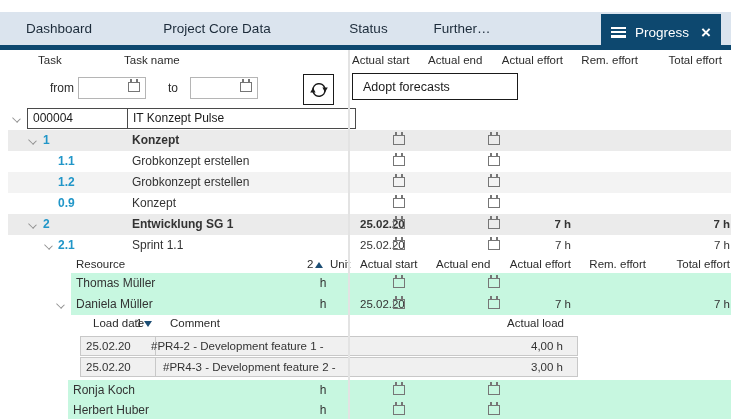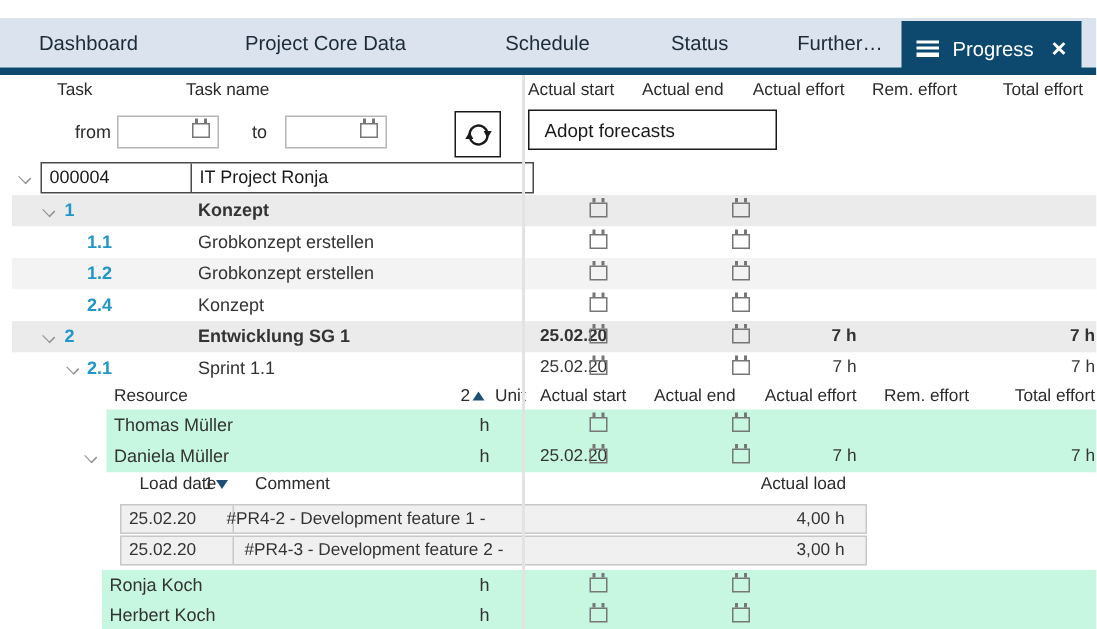--- a/index.html
+++ b/index.html
@@ -71,21 +71,20 @@
   .bottomline { position:absolute; left:55px; top:414px; width:676px; height:1px; background:#dcdcdc; }
 </style>
 </head>
 <body>
 
 <div id="app">
 
   <div class="tabbar">
     <div class="tab" style="width:118px">Dashboard</div>
     <div class="tab" style="width:198px">Project Core Data</div>
-    <div class="tab" style="width:98px">Schedule</div>
     <div class="tab" style="width:105px">Status</div>
     <div class="tab" style="width:82px">Further…</div>
   </div>
   <div class="navybar"></div>
   <div class="tab-active">
     <div class="hamburger">
         <div></div>
         <div></div>
         <div></div>
       </div>
@@ -118,21 +117,21 @@
         <polygon points="4,7.8 1.2,12.6 6.6,12.6" fill="#1a1a1a"></polygon>
       </svg>
     </button>
     <button class="adoptbtn">Adopt forecasts</button>
   </div>
 
   <div class="row" style="top:95px;height:23px">
     <span class="chev" style="left:5px;top:8px"></span>
     <div class="projbox">
       <div class="idcell">000004</div>
-      <div class="namecell">IT Project Ronja</div>
+      <div class="namecell">IT Konzept Pulse</div>
     </div>
   </div>
 
   <div class="row gray" style="top:118px;height:21px">
     <span class="chev" style="left:21px;top:7px"></span>
     <span class="s tid" style="left:35px;line-height:21px">1</span>
     <span class="s bold" style="left:124px;line-height:21px">Konzept</span>
     <span class="cal" style="left:385px;top:5px"></span>
     <span class="cal" style="left:480px;top:5px"></span>
   </div>
@@ -145,21 +144,21 @@
   </div>
 
   <div class="row altgray" style="top:160px;height:21px">
     <span class="s tid" style="left:50px;line-height:21px">1.2</span>
     <span class="s" style="left:124px;line-height:21px">Grobkonzept erstellen</span>
     <span class="cal" style="left:385px;top:5px"></span>
     <span class="cal" style="left:480px;top:5px"></span>
   </div>
 
   <div class="row" style="top:181px;height:21px">
-    <span class="s tid" style="left:50px;line-height:21px">2.4</span>
+    <span class="s tid" style="left:50px;line-height:21px">0.9</span>
     <span class="s" style="left:124px;line-height:21px">Konzept</span>
     <span class="cal" style="left:385px;top:5px"></span>
     <span class="cal" style="left:480px;top:5px"></span>
   </div>
 
   <div class="row gray" style="top:202px;height:21px">
     <span class="chev" style="left:21px;top:7px"></span>
     <span class="s tid" style="left:35px;line-height:21px">2</span>
     <span class="s bold" style="left:124px;line-height:21px">Entwicklung SG 1</span>
     <span class="s dt bold" style="left:352px;line-height:21px">25.02.20</span>
@@ -236,21 +235,21 @@
   <div class="row" style="top:368px;height:20px">
     <div class="greenband" style="left:60px"></div>
     <span class="s" style="left:65px;line-height:20px">Ronja Koch</span>
     <span class="s" style="left:305px;width:20px;text-align:center;line-height:20px">h</span>
     <span class="cal" style="left:385px;top:5px"></span>
     <span class="cal" style="left:480px;top:5px"></span>
   </div>
 
   <div class="row" style="top:388px;height:20px">
     <div class="greenband" style="left:60px"></div>
-    <span class="s" style="left:65px;line-height:20px">Herbert Koch</span>
+    <span class="s" style="left:65px;line-height:20px">Herbert Huber</span>
     <span class="s" style="left:305px;width:20px;text-align:center;line-height:20px">h</span>
     <span class="cal" style="left:385px;top:5px"></span>
     <span class="cal" style="left:480px;top:5px"></span>
   </div>
 
   <div class="vdivider"></div>
   <div class="bottomline"></div>
 
 </div>
 

